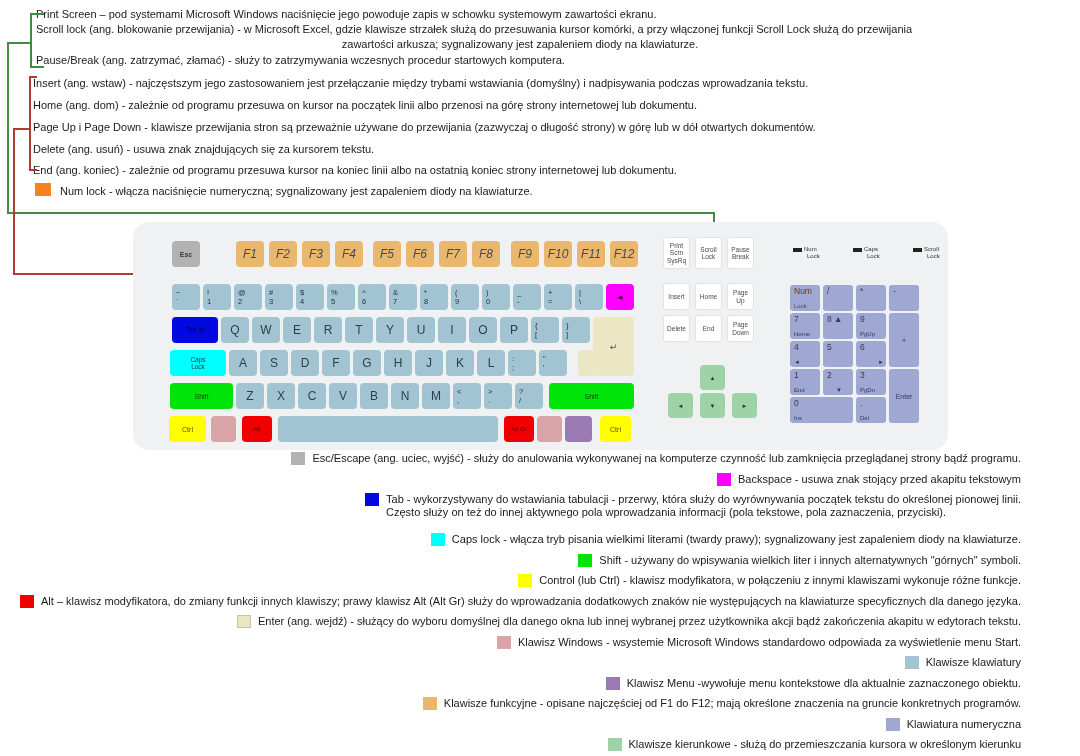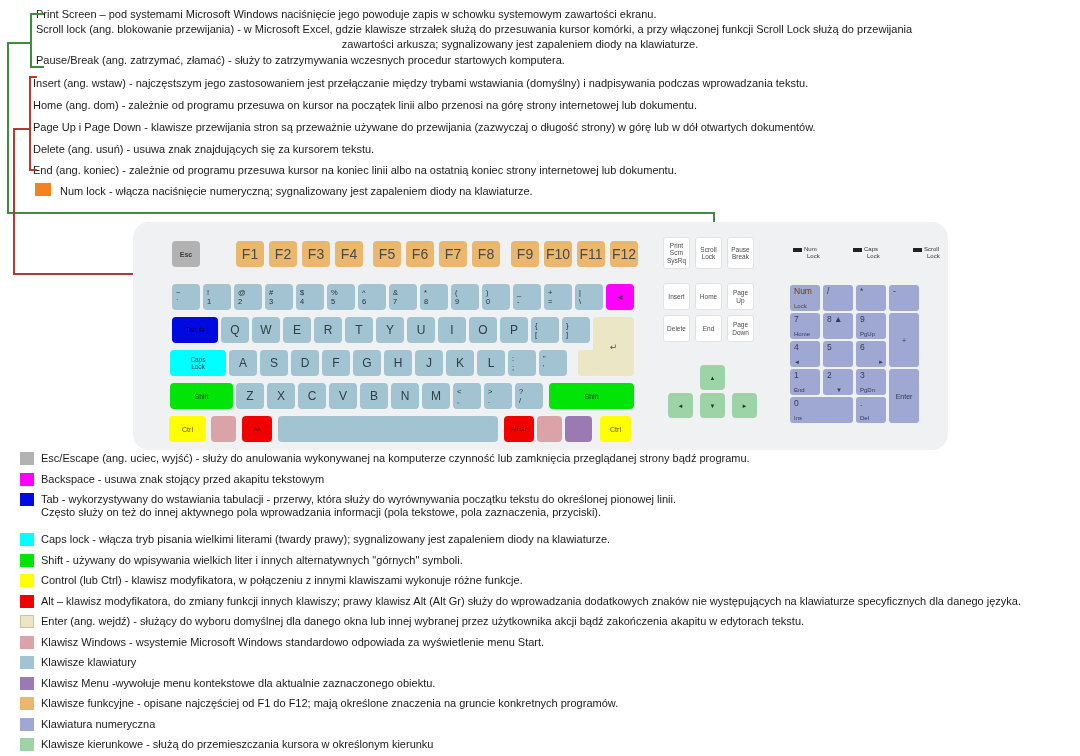--- a/index.html
+++ b/index.html
@@ -16,21 +16,21 @@
   .krow{position:absolute;display:flex;gap:3px;height:26px;}
   .krow.fnrow{gap:5px;}
   .kkey{position:relative;height:26px;width:28px;border-radius:4px;flex:none;box-sizing:border-box;
         display:flex;flex-direction:column;align-items:center;justify-content:center;}
   .kkey.dual{align-items:flex-start;padding-left:4px;}
   .ksym{font-size:7.5px;line-height:9px;color:#263238;}
   .klabel{font-size:12px;color:#2f3e46;}
   .kline{font-size:6.5px;line-height:7px;text-align:center;color:#003a40;}
   .c-key{background:#a2c3d1;}
   .c-esc{background:#b2b2b2;}.c-esc .klabel{font-weight:bold;color:#3c3c3c;}
-  .c-fn{background:#eab76e;}.c-fn .klabel{font-size:14px;color:#4a4a4a;}
+  .c-fn{background:#eab76e;}.c-fn .klabel{font-size:12px;color:#4a4a4a;font-style:italic;}
   .c-mag{background:#ff00ff;}.c-mag .klabel{color:#3d003d;}
   .c-tab{background:#000ae0;}.c-tab .klabel{color:#00013d;}
   .c-cyan{background:#00ffff;}
   .c-green{background:#00e408;}.c-green .klabel{color:#0b3d0b;}
   .c-yellow{background:#ffff00;}.c-yellow .klabel{color:#5a4a00;}
   .c-red{background:#f00000;}.c-red .klabel{color:#5c0000;}
   .c-pink{background:#d9a3a8;}
   .c-purple{background:#9b79b2;}
   .c-cream{background:#ebe6c3;}
   .c-orange{background:#f5821f;}.c-orange .np-main,.c-orange .np-sub{color:#7a3800;}
@@ -54,21 +54,21 @@
          background:#9ea8d3;padding:2px 2px 2px 4px;display:flex;flex-direction:column;
          justify-content:space-between;color:#333a55;}
   .np-main{font-size:8.5px;line-height:9px;}
   .np-sub{font-size:6px;line-height:6.5px;}
   .np-sub.right{text-align:right;}
   .np-sub.center{text-align:center;}
   .npkey.centered{justify-content:center;align-items:center;padding:0;}
   .npkey.centered .np-main{font-size:7px;}
 
   #legend{position:absolute;left:20px;top:452px;}
-  .lrow{display:flex;align-items:flex-start;margin-bottom:7.5px;}
+  .lrow{display:flex;align-items:flex-start;margin-bottom:7.5px;justify-content:flex-end;}
   .lswatch{width:14px;height:13px;flex:none;margin-right:7px;box-sizing:border-box;}
   .ltext{font-size:11px;line-height:13px;white-space:nowrap;}
 </style>
 </head>
 <body>
 
 <div id="page">
 
   <div id="top-ann">
       <div class="ann" style="top: 8px; left: 36px;">Print Screen – pod systemami Microsoft Windows naciśnięcie jego powoduje zapis w schowku systemowym zawartości ekranu.</div>
@@ -508,21 +508,21 @@
       </div>
       <div class="lrow">
         <div class="lswatch" style="background: rgb(255, 0, 255);"></div>
         <div class="ltext">
           <div>Backspace - usuwa znak stojący przed akapitu tekstowym</div>
         </div>
       </div>
       <div class="lrow" style="margin-bottom: 14px;">
         <div class="lswatch" style="background: rgb(0, 10, 224);"></div>
         <div class="ltext">
-          <div>Tab - wykorzystywany do wstawiania tabulacji - przerwy, która służy do wyrównywania początku tekstu do określonej pionowej linii.</div>
+          <div>Tab - wykorzystywany do wstawiania tabulacji - przerwy, która służy do wyrównywania początek tekstu do określonej pionowej linii.</div>
           <div>Często służy on też do innej aktywnego pola wprowadzania informacji (pola tekstowe, pola zaznaczenia, przyciski).</div>
         </div>
       </div>
       <div class="lrow">
         <div class="lswatch" style="background: rgb(0, 255, 255);"></div>
         <div class="ltext">
           <div>Caps lock - włącza tryb pisania wielkimi literami (twardy prawy); sygnalizowany jest zapaleniem diody na klawiaturze.</div>
         </div>
       </div>
       <div class="lrow">

